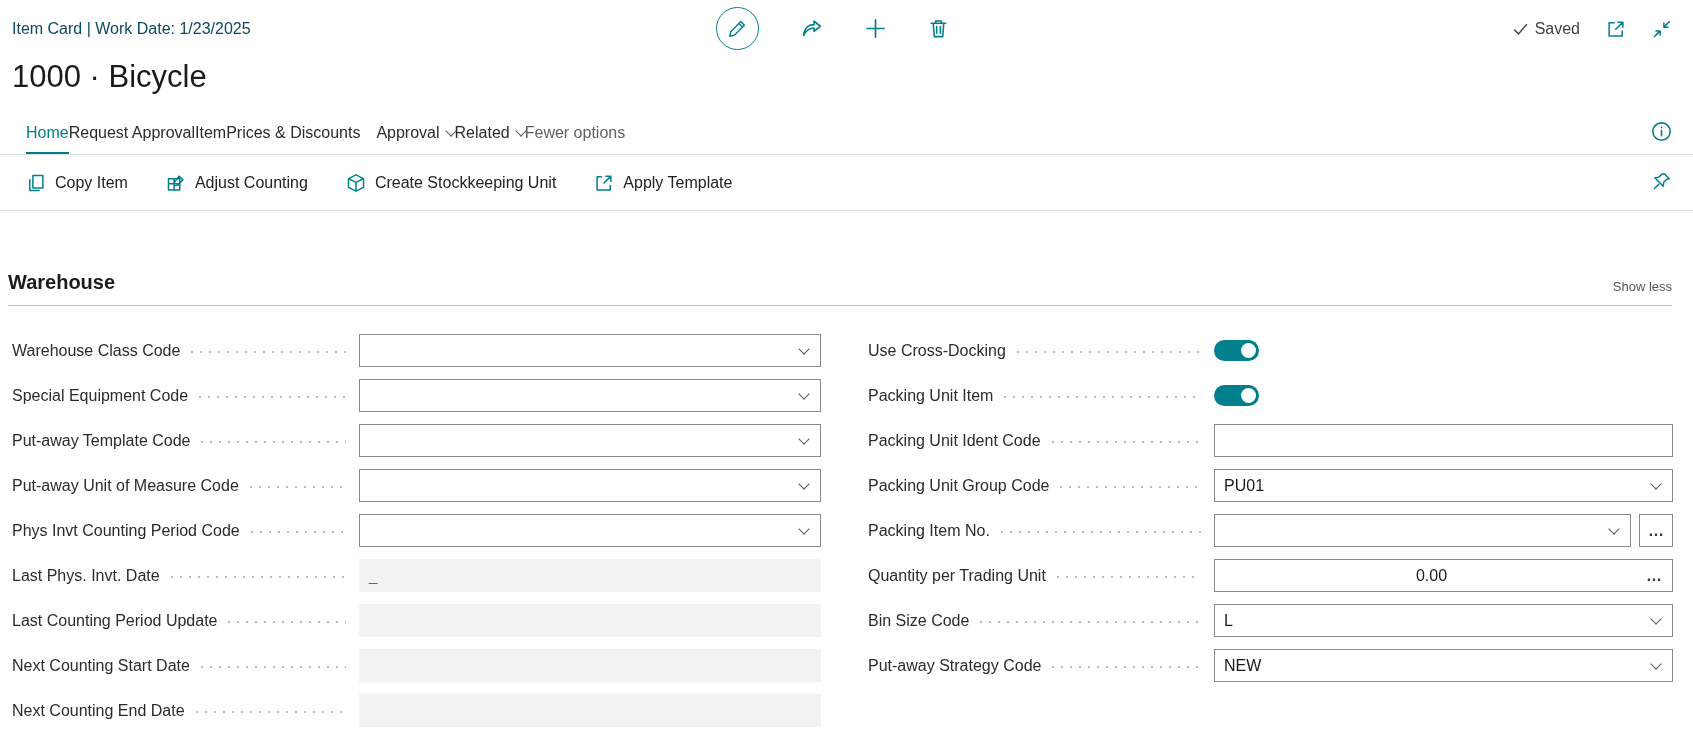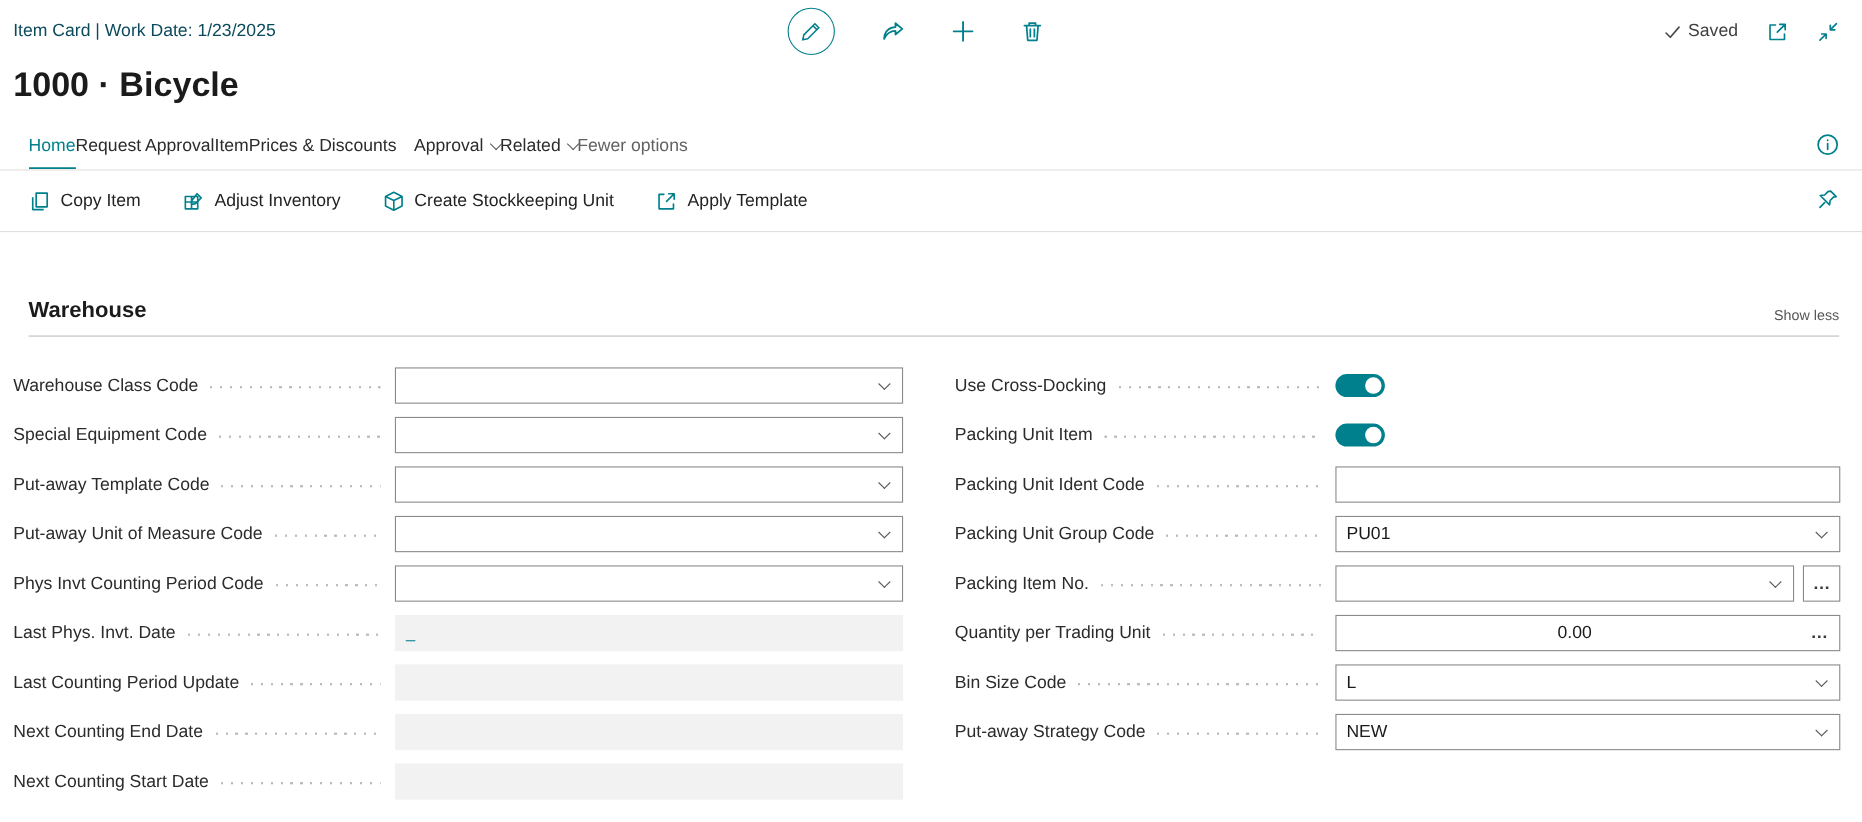--- a/index.html
+++ b/index.html
@@ -22,21 +22,21 @@
   .topbar{position:relative;height:58px;display:flex;align-items:center;padding:0 21px 0 12px;}
   .context{font-size:16px;color:var(--accent-dark);text-align:right;}
   .topbar-center{position:absolute;left:716px;top:7px;display:flex;align-items:center;gap:42px;}
   .edit-circle{width:43px;height:43px;border:1px solid var(--accent);border-radius:50%;
     display:flex;align-items:center;justify-content:center;cursor:pointer;}
   .icon-btn{display:flex;align-items:center;justify-content:center;cursor:pointer;}
   .topbar-right{margin-left:auto;display:flex;align-items:center;gap:26px;}
   .saved{display:flex;align-items:center;gap:7px;font-size:16px;color:#3f3f3f;}
 
   
-  .title{margin:0 0 0 12px;font-size:31px;font-weight:700;color:#1b1b1b;line-height:1.2;}
+  .title{margin:0 0 0 12px;font-size:31px;font-weight:400;color:#1b1b1b;line-height:1.2;}
 
   
   .tabs{position:relative;display:flex;align-items:center;height:44px;
     margin-top:16px;padding:0 60px 0 26px;border-bottom:1px solid var(--divider);}
   .tab{font-size:16px;color:#2b2b2b;cursor:pointer;display:flex;align-items:center;gap:7px;
     height:100%;}
   .tab.active span{color:var(--accent);}
   .tab.active{box-shadow:inset 0 -2px 0 var(--accent);}
   .tab.muted span{color:#616161;}
   .tab.spaced{margin-left:16px;}
@@ -45,21 +45,21 @@
   .tabs-info{position:absolute;right:21px;top:10px;}
 
   
   .actionbar{position:relative;display:flex;align-items:center;gap:38px;height:56px;
     padding:0 60px 0 26px;border-bottom:1px solid var(--divider);}
   .action{display:flex;align-items:center;gap:9px;font-size:16px;color:#222;cursor:pointer;}
   .actionbar-pin{position:absolute;right:21px;top:16px;}
 
   
   .section-head{display:flex;align-items:flex-end;justify-content:space-between;
-    margin:60px 21px 0 26px;padding-bottom:11px;border-bottom:1px solid #bdbdbd;}
+    margin:60px 21px 0 8px;padding-bottom:11px;border-bottom:1px solid #bdbdbd;}
   .section-title{font-size:20px;font-weight:700;color:#1b1b1b;}
   .show-less{font-size:13px;color:#565656;cursor:pointer;}
 
   
   .fields{display:flex;margin:28px 0 0 12px;align-items:flex-start;}
   .col-left{width:809px;}
   .col-right{width:805px;margin-left:47px;}
   .frow{display:flex;align-items:center;height:33px;margin-bottom:12px;}
   .flabel{font-size:16px;color:#2b2b2b;white-space:nowrap;}
   .dots{flex:1;height:2px;margin:2px 13px 0 11px;
@@ -195,21 +195,21 @@
       </span>
       <span>Copy Item</span>
     </div>
     <div class="action">
       <span>
         <svg width="20" height="20" viewBox="0 0 16 16" fill="none" stroke="#00808c" stroke-width="1.2" stroke-linejoin="round">
           <rect x="2" y="4.5" width="9" height="9"></rect>
             <path d="M2 8.5h9M6.5 4.5v9M10.5 2.5l3 3-4.2 4.2-3 .6.6-3z"></path>
         </svg>
       </span>
-      <span>Adjust Inventory</span>
+      <span>Adjust Counting</span>
     </div>
     <div class="action">
       <span>
         <svg width="20" height="20" viewBox="0 0 16 16" fill="none" stroke="#00808c" stroke-width="1.2" stroke-linejoin="round">
           <path d="M8 1.5l6 3v7l-6 3-6-3v-7zM2 4.5l6 3 6-3M8 7.5v7"></path>
         </svg>
       </span>
       <span>Create Stockkeeping Unit</span>
     </div>
     <div class="action">
@@ -313,29 +313,29 @@
 
       <div class="frow">
         <span class="flabel">Last Counting Period Update</span>
         <span class="dots"></span>
         <span class="ctrl">
             <span class="dis"></span>
           </span>
       </div>
 
       <div class="frow">
+        <span class="flabel">Next Counting Start Date</span>
+        <span class="dots"></span>
+        <span class="ctrl">
+            <span class="dis"></span>
+          </span>
+      </div>
+
+      <div class="frow">
         <span class="flabel">Next Counting End Date</span>
-        <span class="dots"></span>
-        <span class="ctrl">
-            <span class="dis"></span>
-          </span>
-      </div>
-
-      <div class="frow">
-        <span class="flabel">Next Counting Start Date</span>
         <span class="dots"></span>
         <span class="ctrl">
             <span class="dis"></span>
           </span>
       </div>
 
     </div>
 
     <div class="col-right">
 

